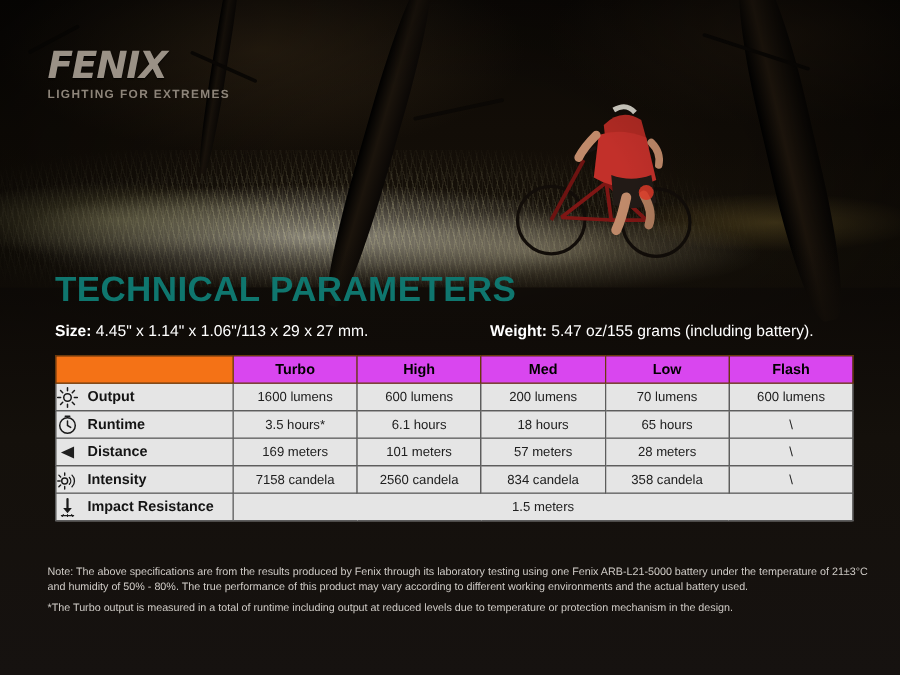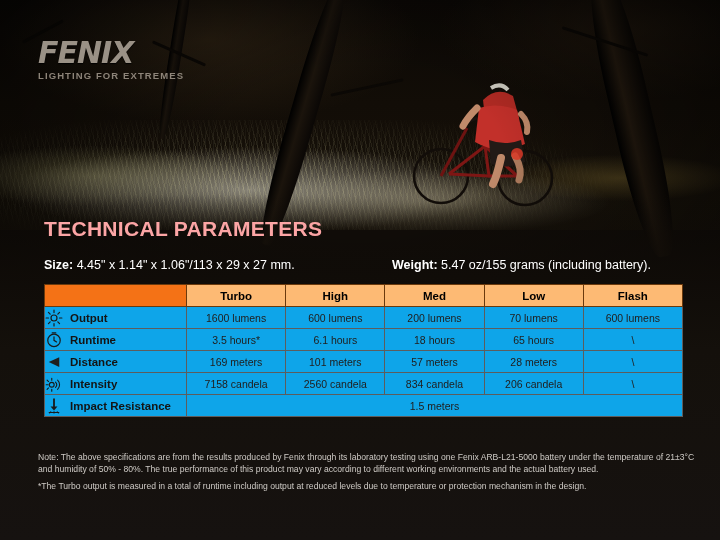--- a/index.html
+++ b/index.html
@@ -71,46 +71,46 @@
   .logo-tag{
     font-family:"Liberation Sans", sans-serif;
     font-size:9.5px;font-weight:bold;letter-spacing:1.1px;
     color:#8d8479;margin-top:2px;
   }
 
   
   .title{
     position:absolute;left:44px;top:218px;
     font-family:"Liberation Sans", sans-serif;
-    font-weight:bold;font-size:21px;letter-spacing:.3px;
-    color:#fca5a5;line-height:1;
+    font-weight:bold;font-size:28px;letter-spacing:.3px;
+    color:#0f766e;line-height:1;
   }
   .specline{
     position:absolute;left:44px;top:256px;width:638px;height:18px;
     color:#ffffff;font-size:12.5px;line-height:18px;
   }
   .specline .lbl{font-weight:bold;}
   .specline .size{position:absolute;left:0;top:0;white-space:nowrap;}
   .specline .weight{position:absolute;left:348px;top:0;white-space:nowrap;}
 
   
   .tbl{
     position:absolute;left:44px;top:284px;width:638px;
     border-collapse:collapse;table-layout:fixed;
     font-size:11px;color:#1c1c1c;
   }
   .tbl col.c0{width:142px;}
   .tbl col.cx{width:99.2px;}
   .tbl th,.tbl td{
     border:1px solid #5d5d5d;
     height:21px;padding:0;text-align:center;vertical-align:middle;
-    background:#0ea5e9;
+    background:#e5e5e5;
   }
   .tbl thead th{
-    background:#fdba74;color:#000;font-weight:bold;font-size:11.5px;
+    background:#d946ef;color:#000;font-weight:bold;font-size:11.5px;
     border-color:#6b3a0d;
   }
   .tbl thead th.blank{background:#F47216;}
   .rowlabel{
     text-align:left;font-weight:bold;font-size:11.5px;color:#141414;
     padding-left:4px;white-space:nowrap;
   }
   .rowlabel .inner{display:flex;align-items:center;gap:7px;}
   .ico{width:18px;height:18px;flex:0 0 18px;display:block;}
   .cellv{font-size:10.5px;color:#202020;}
@@ -267,21 +267,21 @@
                 <path d="M14 9.4a5.2 5.2 0 0 1 0 7.2"></path>
                 <path d="M16.8 6.8a8.6 8.6 0 0 1 0 12.4"></path>
               </g>
             </svg>
             <span>Intensity</span>
           </span>
         </td>
         <td class="cellv">7158 candela</td>
         <td class="cellv">2560 candela</td>
         <td class="cellv">834 candela</td>
-        <td class="cellv">206 candela</td>
+        <td class="cellv">358 candela</td>
         <td class="cellv">\</td>
       </tr>
 
       <tr>
         <td class="rowlabel">
           <span class="inner">
             <svg class="ico" viewBox="0 0 24 24">
               <path d="M12 3v11" stroke="#1a1a1a" stroke-width="2.4" stroke-linecap="round"></path>
               <path d="M7.4 12.6 L12 18 L16.6 12.6 Z" fill="#1a1a1a"></path>
               <path d="M5.5 20.6h13" stroke="#1a1a1a" stroke-width="1.4" stroke-linecap="round"></path>

